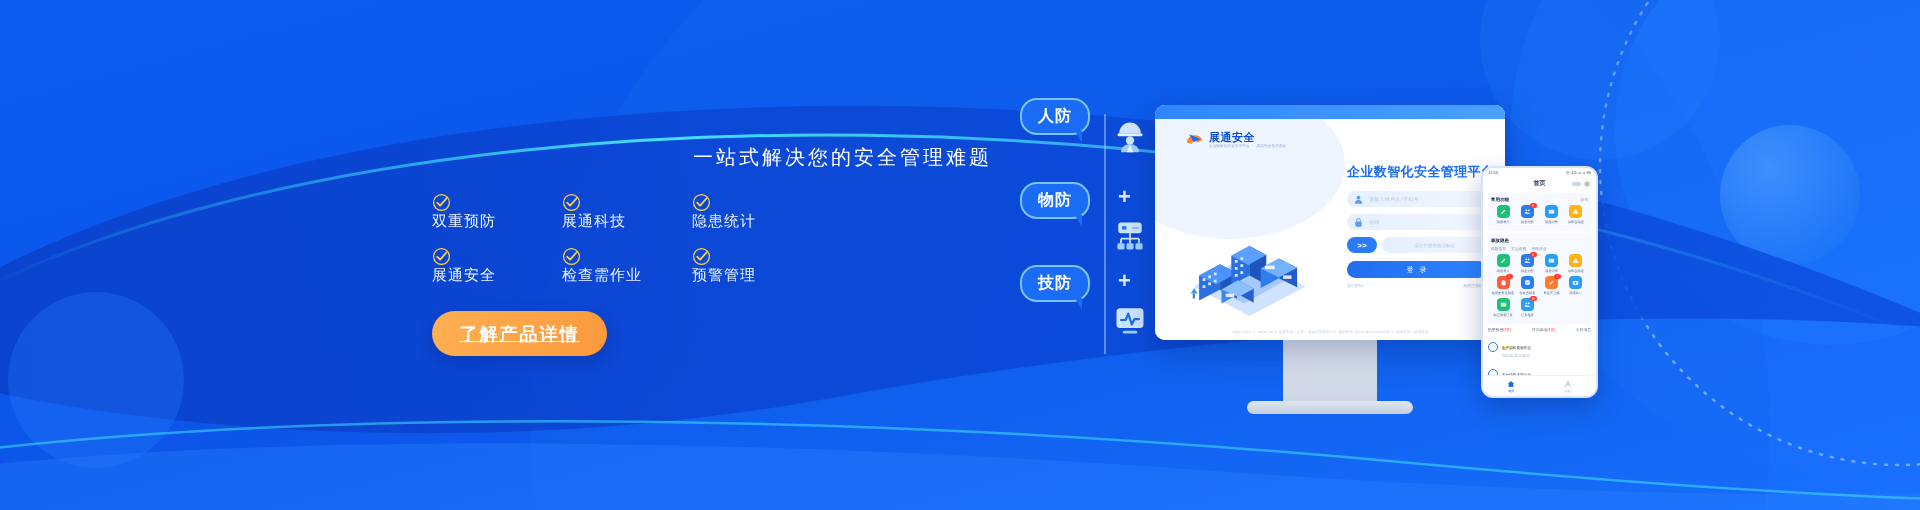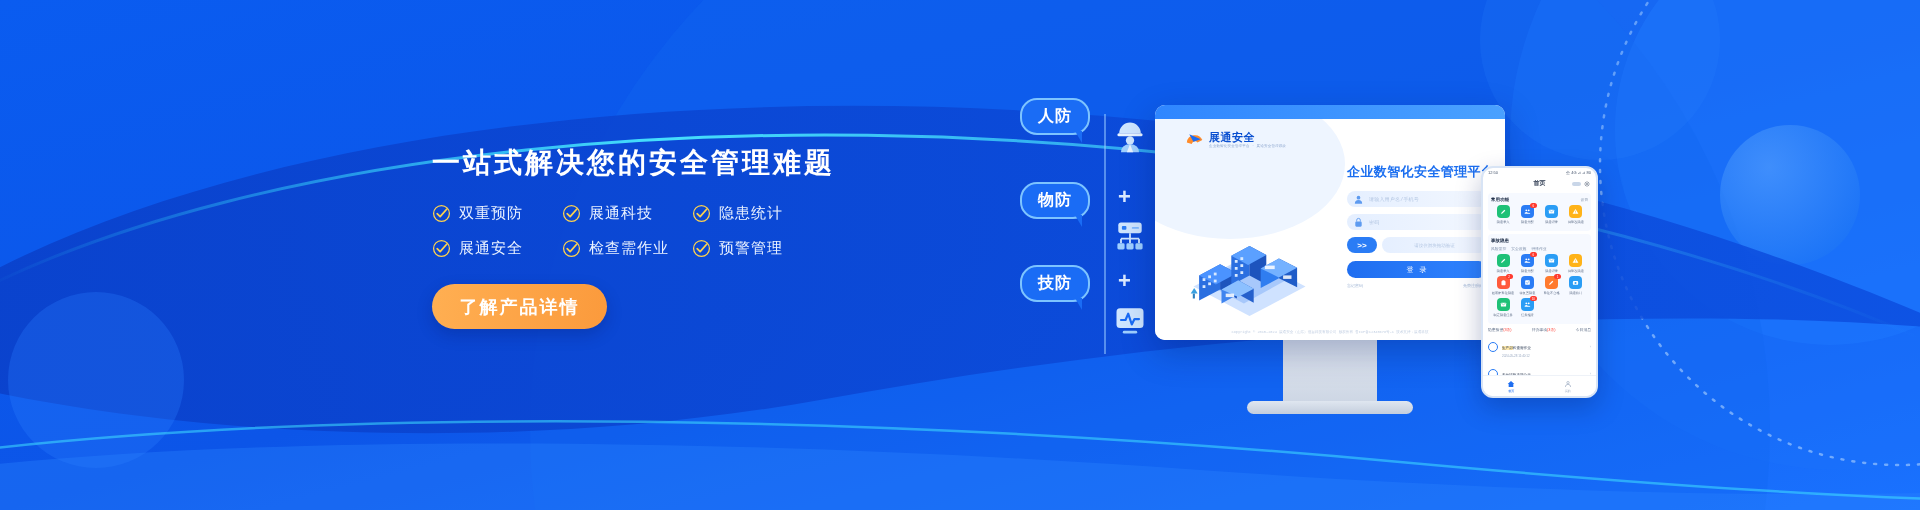--- a/index.html
+++ b/index.html
@@ -16,34 +16,34 @@
   .bg svg{position:absolute;left:0;top:0;}
 
   
   .copy{position:absolute;left:432px;top:128px;width:560px;}
   .headline{
     font-size:35px;font-weight:bold;color:#ffcd1e;letter-spacing:1px;
     line-height:1.1;white-space:nowrap;
     text-shadow:0 2px 6px rgba(0,30,110,.35);
   }
   .subhead{
-    margin-top:16px;font-size:28px;color:#ffffff;letter-spacing:3px;
-    font-weight:700;white-space:nowrap;
+    margin-top:16px;font-size:20px;color:#ffffff;letter-spacing:3px;
+    font-weight:400;white-space:nowrap;text-align:right;
   }
   .features{margin-top:22px;width:390px;display:flex;flex-wrap:wrap;}
-  .feat{width:130px;display:flex;margin-bottom:16px;}
+  .feat{width:130px;display:flex;margin-bottom:16px;flex-direction:column;}
   .feat .tick{width:19px;height:19px;margin-right:8px;flex:0 0 auto;}
   .feat .lbl{font-size:15px;color:#eaf2ff;letter-spacing:1px;white-space:nowrap;}
   .cta{
     margin-top:10px;width:175px;height:45px;border-radius:24px;
     background:linear-gradient(100deg,#ffaf52 0%,#fb9a3c 100%);
     box-shadow:0 6px 16px rgba(0,20,80,.22);
     display:flex;align-items:center;justify-content:center;
     color:#ffffff;font-size:18px;font-weight:bold;letter-spacing:2px;
-    border:none;cursor:pointer;
+    border:none;cursor:pointer;text-decoration:underline;
   }
 
   
   .rail{position:absolute;left:1020px;top:90px;width:150px;height:290px;}
   .rail-line{position:absolute;left:84px;top:24px;width:2px;height:240px;background:rgba(150,200,255,.55);}
   .bubble{
     position:absolute;left:0;width:66px;height:33px;border-radius:17px;
     background:#1a6cf5;border:2px solid #7dc4ff;
     display:flex;align-items:center;justify-content:center;
     color:#ffffff;font-size:16px;font-weight:bold;letter-spacing:1px;

